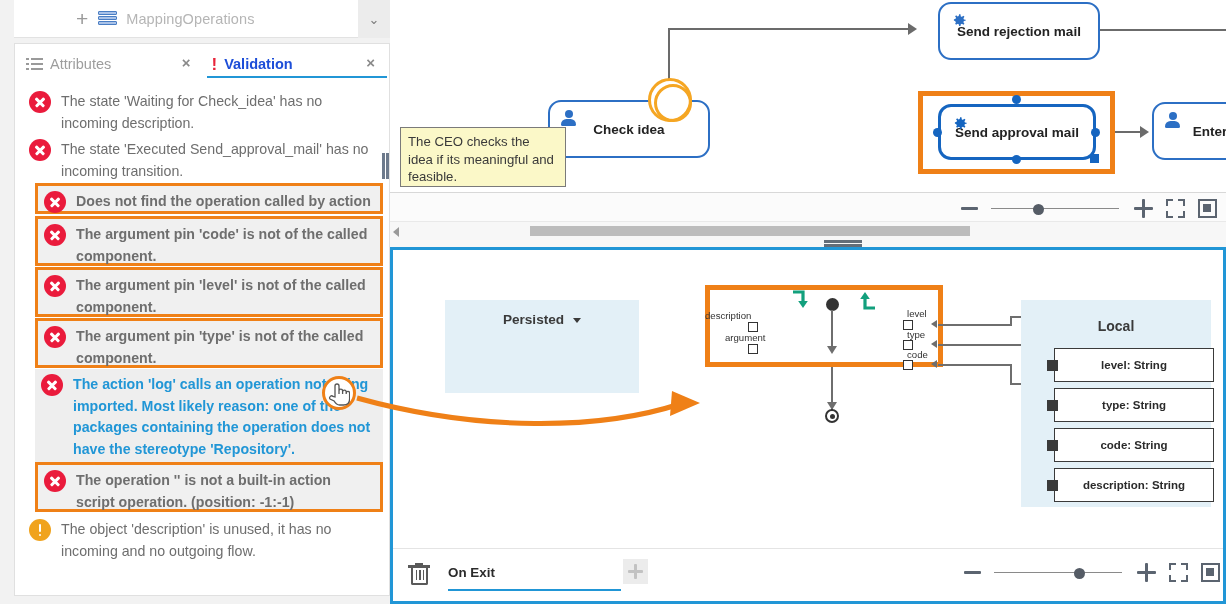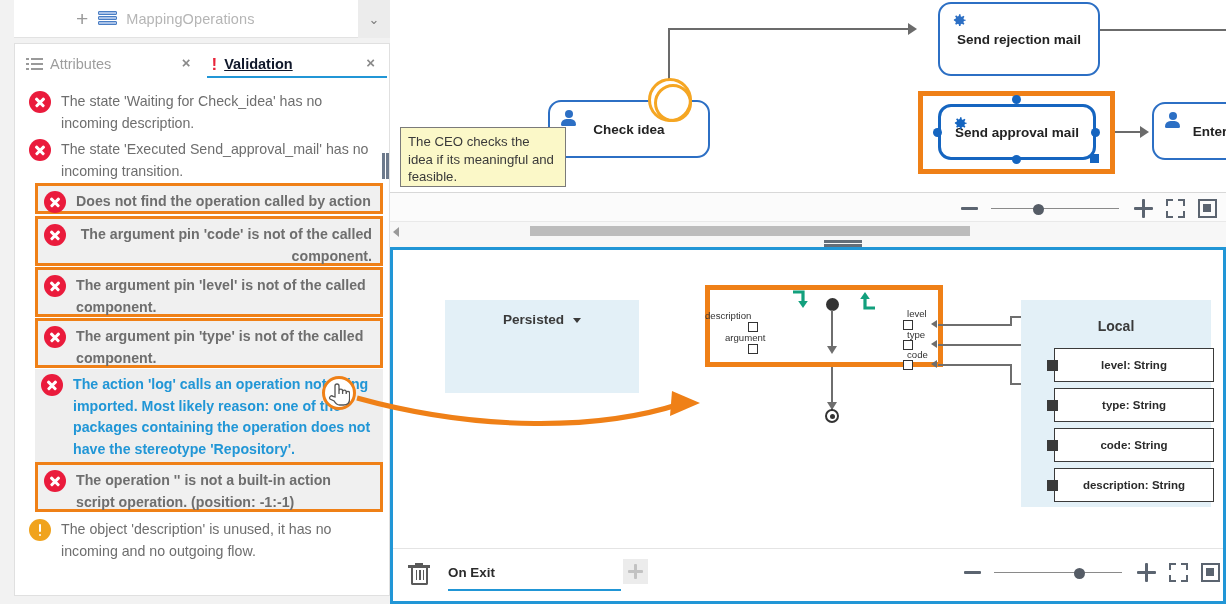--- a/index.html
+++ b/index.html
@@ -65,21 +65,21 @@
   #attr-icon b:nth-of-type(1){top:0}
   #attr-icon b:nth-of-type(2){top:5px}
   #attr-icon b:nth-of-type(3){top:10px}
   #attr-icon s {
     position: absolute; left: 0; width: 2.5px; height: 2.5px; background: #9a9a9a;
   }
   #attr-icon s:nth-of-type(1){top:0}
   #attr-icon s:nth-of-type(2){top:5px}
   #attr-icon s:nth-of-type(3){top:10px}
   .tab-label { font-size: 14.5px; color: #9d9d9d; }
-  .tab-label.active { color: #0f172a; font-weight: bold; text-decoration: underline; }
+  .tab-label.active { color: #1d4ed8; font-weight: bold; }
   .tab-close {
     position: absolute; top: 5px; font-size: 15px; color: #8a8a8a; cursor: pointer;
     font-weight: 600; line-height: 1;
   }
   #tab-attributes .tab-close { right: 14px; }
   #tab-validation .tab-close { right: 14px; }
   #excl-icon {
     color: #e8243a; font-weight: bold; font-size: 17px; margin-right: 7px;
     line-height: 1; margin-left: 2px;
   }
@@ -403,21 +403,21 @@
         <div class="vitem" style="top:54px;height:50px;">
           <span class="ico err"></span>
           <span class="vtxt">The state 'Executed Send_approval_mail' has no incoming transition.</span>
         </div>
 
         <div class="vitem highlight" style="top:103px;height:31px;">
           <span class="ico err"></span>
           <span class="vtxt">Does not find the operation called by action 'log'.</span>
         </div>
 
-        <div class="vitem highlight" style="top:136px;height:50px;text-align:right;">
+        <div class="vitem highlight" style="top:136px;height:50px;">
           <span class="ico err"></span>
           <span class="vtxt">The argument pin 'code' is not of the called component.</span>
         </div>
 
         <div class="vitem highlight" style="top:187px;height:50px;">
           <span class="ico err"></span>
           <span class="vtxt">The argument pin 'level' is not of the called component.</span>
         </div>
 
         <div class="vitem highlight" style="top:238px;height:50px;">
@@ -449,21 +449,21 @@
   </div>
 
   <div id="top-diagram">
 
     <div class="line" style="left:278px; top:28px; width:2px; height:72px;"></div>
     <div class="line" style="left:278px; top:28px; width:240px; height:2px;"></div>
     <div class="arrowhead" style="left:518px; top:23px;"></div>
 
     <div class="line" style="left:710px; top:29px; width:126px; height:2px;"></div>
 
-    <div class="node" style="left:548px; top:2px; width:162px; height:74px;">
+    <div class="node" style="left:548px; top:2px; width:162px; height:58px;">
       <span class="gear">
         <svg width="19" height="19" viewBox="0 0 24 24">
             <path fill="#2c6fc4" d="M12 8a4 4 0 100 8 4 4 0 000-8zm0 6.2a2.2 2.2 0 110-4.4 2.2 2.2 0 010 4.4z"></path>
             <path fill="#2c6fc4" d="M21 12.9v-1.8l-2.2-.4a7 7 0 00-.6-1.5l1.3-1.8-1.3-1.3-1.8 1.3a7 7 0 00-1.5-.6L14.5 4h-1.8l-.4 2.2c-.5.1-1 .3-1.5.6L9 5.5 7.7 6.8 9 8.6c-.3.5-.5 1-.6 1.5L6.2 10.5v1.8l2.2.4c.1.5.3 1 .6 1.5l-1.3 1.8 1.3 1.3 1.8-1.3c.5.3 1 .5 1.5.6l.4 2.2h1.8l.4-2.2c.5-.1 1-.3 1.5-.6l1.8 1.3 1.3-1.3-1.3-1.8c.3-.5.5-1 .6-1.5l2.2-.4z"></path>
           </svg>
       </span>
       <span>Send rejection mail</span>
     </div>
 
     <div class="node" style="left:158px; top:100px; width:162px; height:58px;">

